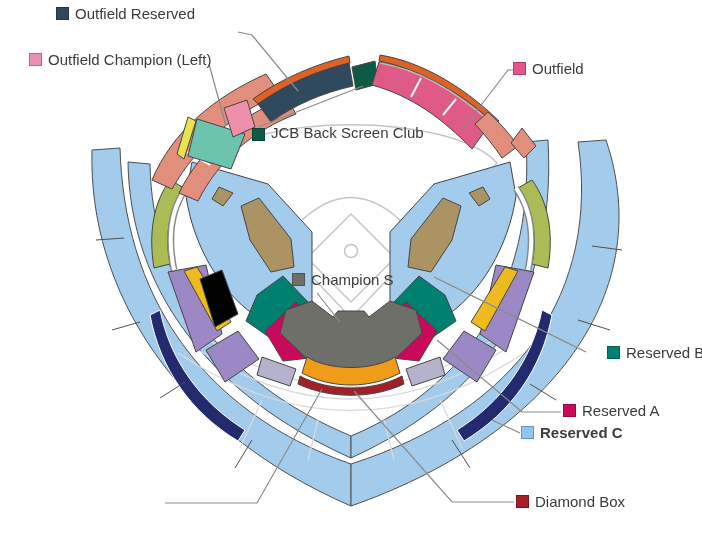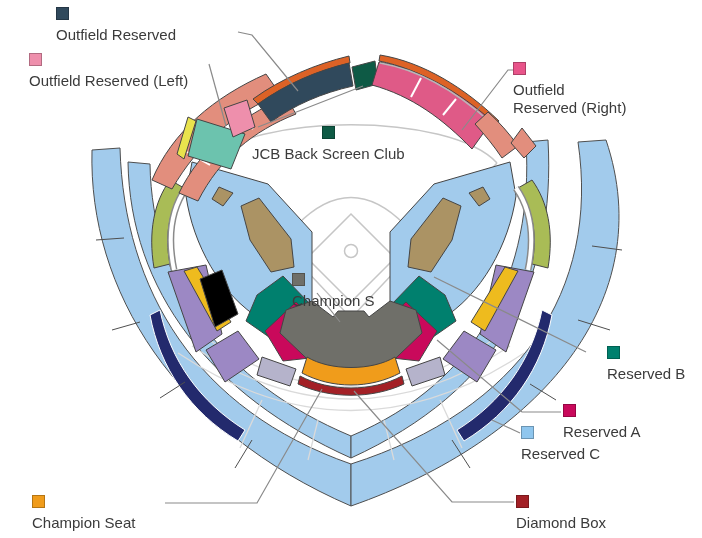--- a/index.html
+++ b/index.html
@@ -10,21 +10,21 @@
   .band{stroke:#4f4f4f;stroke-width:1;}
   .fieldline{stroke:#c6c6c6;stroke-width:1.5;fill:none;}
   .walk{stroke:#dadada;stroke-width:1.3;fill:none;}
   .divider{stroke:#4f4f4f;stroke-width:1;fill:none;}
   .wdiv{stroke:#ffffff;stroke-width:2;fill:none;}
   .leader{stroke:#8a8a8a;stroke-width:1.2;fill:none;}
   .aisle-casing{stroke:#8a8a8a;stroke-width:7;fill:none;}
   .aisle-core{stroke:#ffffff;stroke-width:4;fill:none;}
   .graystripe{stroke:#b8b8b8;stroke-width:1.5;fill:none;}
   .legend{position:absolute;display:flex;align-items:flex-start;gap:6px;
-          font-size:15px;line-height:18px;white-space:nowrap;flex-direction:column;}
+          font-size:15px;line-height:18px;white-space:nowrap;}
   .legend .sq{flex:0 0 auto;width:13px;height:13px;margin-top:2px;
               border:1px solid rgba(0,0,0,.25);box-sizing:border-box;}
 </style>
 </head>
 <body>
 
 <div id="stage">
 
 <svg width="702" height="538" viewBox="0 0 702 538">
 
@@ -147,59 +147,54 @@
 
   <div class="legend" style="left:56px;top:5px;">
     <span class="sq" style="background: rgb(48, 73, 92);"></span>
     <span>
       <span>Outfield Reserved</span><br>
     </span>
   </div>
 
   <div class="legend" style="left:29px;top:51px;">
     <span class="sq" style="background: rgb(238, 143, 172);"></span>
-    <span>Outfield Reserved (Left)</span>
+    <span>Outfield Champion (Left)</span>
   </div>
 
   <div class="legend" style="left:252px;top:124px;align-items:center;">
     <span class="sq" style="background: rgb(14, 90, 69);"></span>
     <span>JCB Back Screen Club</span>
   </div>
 
   <div class="legend" style="left:513px;top:60px;">
     <span class="sq" style="background: rgb(232, 84, 138);"></span>
     <span>
       <span>Outfield</span><br>
-      <span>Reserved (Right)</span>
     </span>
   </div>
 
   <div class="legend" style="left:292px;top:271px;">
     <span class="sq" style="background: rgb(111, 111, 105);"></span>
     <span>Champion S</span>
   </div>
 
   <div class="legend" style="left:587px;top:344px;margin-left:20px;">
     <span class="sq" style="background: rgb(0, 128, 110);"></span>
     <span>Reserved B</span>
   </div>
 
   <div class="legend" style="left:563px;top:402px;">
     <span class="sq" style="background: rgb(201, 9, 91);"></span>
     <span>Reserved A</span>
   </div>
 
-  <div class="legend" style="left:521px;top:424px;">
+  <div class="legend" style="left:521px;top:424px;font-weight:bold;">
     <span class="sq" style="background: rgb(143, 198, 238);"></span>
     <span>Reserved C</span>
   </div>
 
-  <div class="legend" style="left:32px;top:493px;">
-    <span class="sq" style="background: rgb(240, 156, 27);"></span>
-    <span>Champion Seat</span>
-  </div>
 
   <div class="legend" style="left:516px;top:493px;">
     <span class="sq" style="background: rgb(163, 32, 38);"></span>
     <span>Diamond Box</span>
   </div>
 
 </div>
 
 </body></html>

